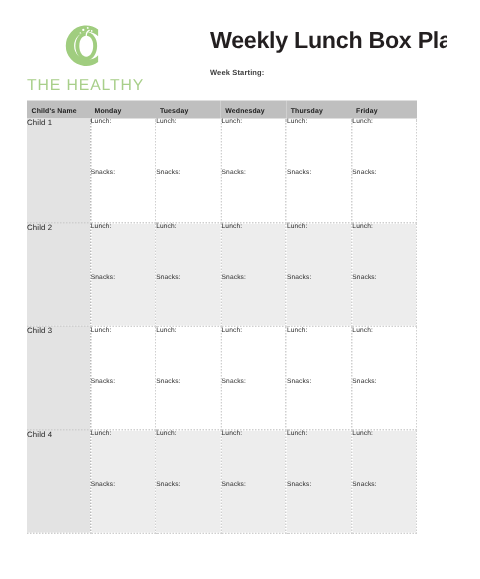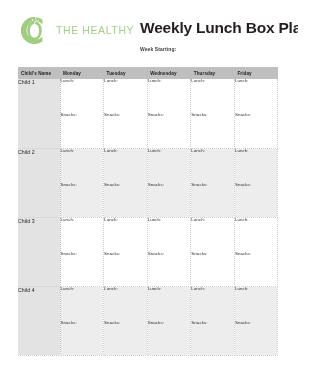--- a/index.html
+++ b/index.html
@@ -31,21 +31,23 @@
     top: 0;
     width: 298px;
     height: 66px;
   }
 
   .brand {
     position: absolute;
     left: 18px;
     top: 14px;
     display: flex;
+    align-items: center;
     gap: 5px;
+    flex-direction: column;
   }
 
   .brand-mark {
     width: 33px;
     height: 33px;
     flex: 0 0 auto;
   }
 
   .brand-words {
     display: flex;

